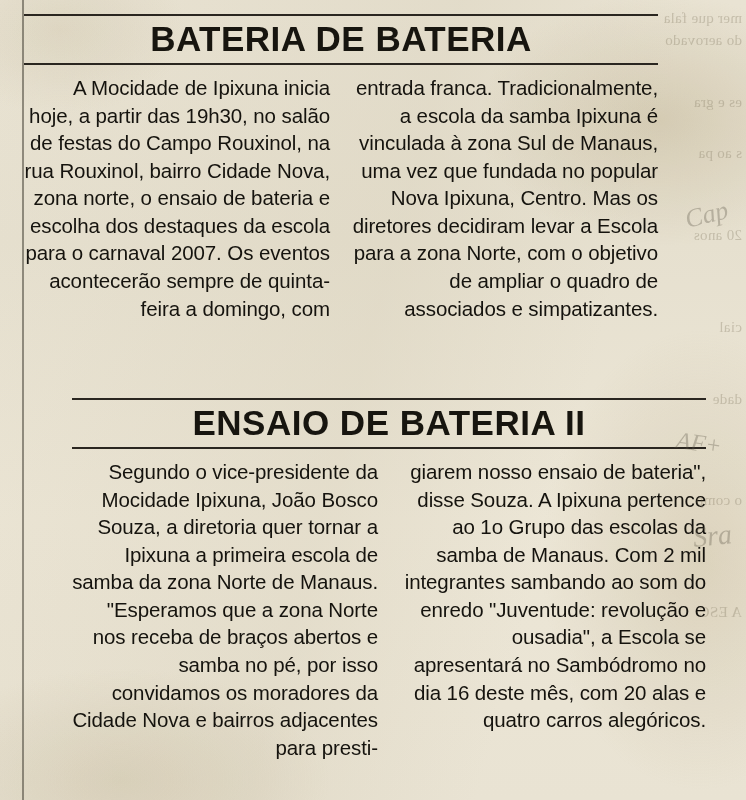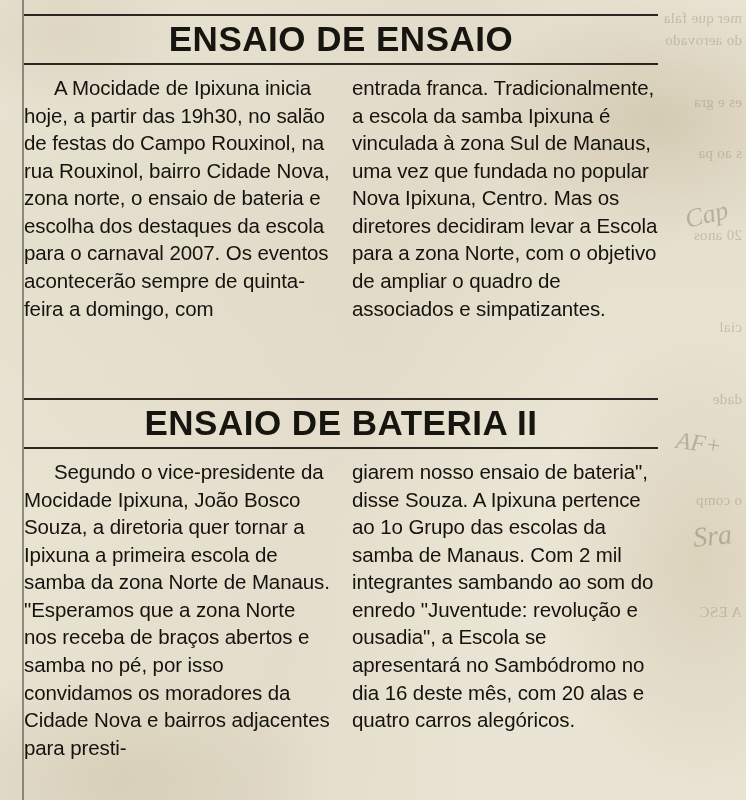--- a/index.html
+++ b/index.html
@@ -71,21 +71,21 @@
     height: 800px;
     background: rgba(70,65,55,0.55);
   }
 
   .article {
     position: absolute;
     left: 24px;
     width: 634px;
   }
   .art1 { top: 14px; }
-  .art2 { top: 398px; }
+  .art2 { top: 398px; padding-left: 48px; }
 
   .headline {
     font-family: "Liberation Sans", sans-serif;
     font-weight: 700;
     font-size: 35px;
     letter-spacing: 0.5px;
     color: #17150f;
     text-align: center;
     padding: 4px 0 6px 0;
     line-height: 1.06;
@@ -101,36 +101,36 @@
     gap: 22px;
     padding-top: 9px;
   }
   .col {
     width: 306px;
     font-family: "Liberation Sans", sans-serif;
     font-size: 20.5px;
     line-height: 1.345;
     color: #15130e;
     letter-spacing: -0.1px;
-    text-align: left;
+    text-align: right;
     white-space: pre-line;
   }
   .col.indent { text-indent: 30px; }
 </style>
 </head>
 <body>
 
 <div class="clipping">
 
   <div class="grain"></div>
 
   <div class="left-rule"></div>
 
   <div class="article art1">
-    <div class="headline rule-top rule-bottom">ENSAIO DE ENSAIO</div>
+    <div class="headline rule-top rule-bottom">BATERIA DE BATERIA</div>
     <div class="columns">
       <div class="col indent">A Mocidade de Ipixuna inicia hoje, a partir das 19h30, no salão de festas do Campo Rouxinol, na rua Rouxinol, bairro Cidade Nova, zona norte, o ensaio de bateria e escolha dos destaques da escola para o carnaval 2007. Os eventos acontecerão sempre de quinta-feira a domingo, com</div>
       <div class="col">entrada franca. Tradicionalmente, a escola da samba Ipixuna é vinculada à zona Sul de Manaus, uma vez que fundada no popular Nova Ipixuna, Centro. Mas os diretores decidiram levar a Escola para a zona Norte, com o objetivo de ampliar o quadro de associados e simpatizantes.</div>
     </div>
   </div>
 
   <div class="article art2">
     <div class="headline rule-top rule-bottom">ENSAIO DE BATERIA II</div>
     <div class="columns">
       <div class="col indent">Segundo o vice-presidente da Mocidade Ipixuna, João Bosco Souza, a diretoria quer tornar a Ipixuna a primeira escola de samba da zona Norte de Manaus. "Esperamos que a zona Norte nos receba de braços abertos e samba no pé, por isso convidamos os moradores da Cidade Nova e bairros adjacentes para presti-</div>

